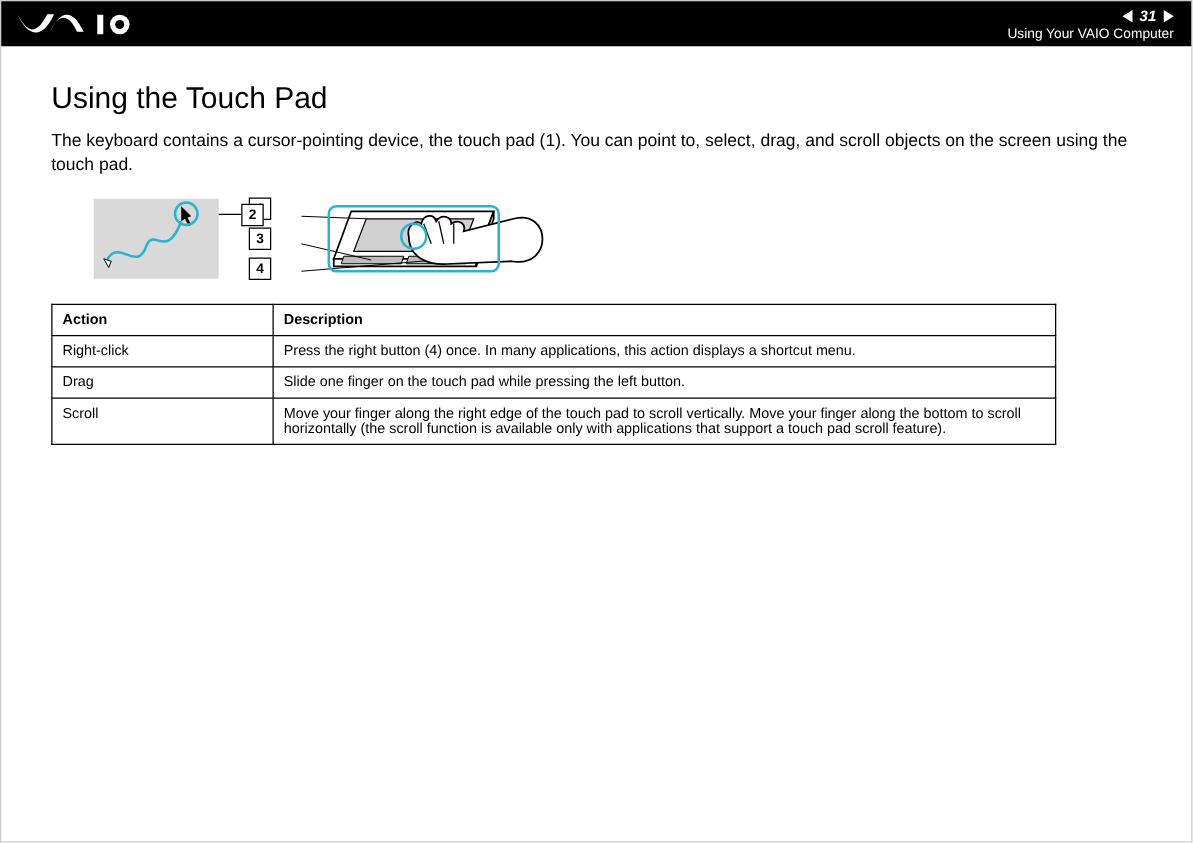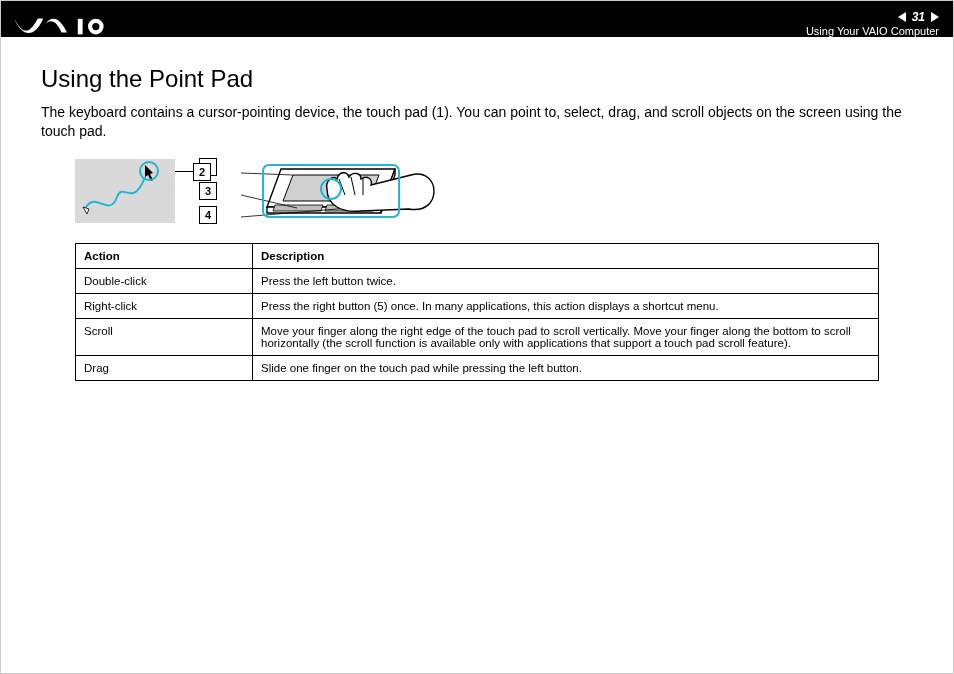--- a/index.html
+++ b/index.html
@@ -10,21 +10,21 @@
   }
   html,body{margin:0;padding:0}
   .page{
     width:var(--page-w);height:var(--page-h);
     font-family:var(--body-font);color:var(--ink);
     background:#fff;position:relative;box-sizing:border-box;
     border:1px solid #ccc;
   }
   .topbar{
     background:var(--header);color:#fff;height:36px;
-    display:flex;align-items:flex-end;justify-content:space-between;
+    display:flex;align-items:center;justify-content:space-between;
     padding:0 14px 0 12px;
   }
   .logo svg{display:block}
   .topright{display:flex;flex-direction:column;align-items:flex-end;gap:1px}
   .pager{display:flex;align-items:center;gap:6px;font-style:italic;font-weight:bold;font-size:12px}
   .tri{width:0;height:0;border-top:5px solid transparent;border-bottom:5px solid transparent}
   .tri.left{border-right:8px solid #fff}
   .tri.right{border-left:8px solid #fff}
   .section-label{font-size:11px;font-weight:normal}
   .content{padding:28px 40px 0 40px}
@@ -38,21 +38,21 @@
     background:#fff;
   }
   .fig1{width:100px;height:64px;background:var(--illu-bg);position:relative}
   .fig1 svg{position:absolute;inset:0}
   .fig1-wrap{position:relative}
   .fig1-leader{position:absolute;top:12px;left:100px;width:18px;height:0;border-top:1px solid #000}
   .fig1-callout{position:absolute;top:4px;left:118px}
   .fig2{position:relative;width:200px;height:72px}
   .fig2 svg{position:absolute;inset:0}
   table.actions{
-    width:calc(100% - 68px);margin-left:34px;border-collapse:collapse;font-size:11.5px
+    width:calc(100% - 68px);border-collapse:collapse;font-size:11.5px
   }
   table.actions th,table.actions td{
     border:1px solid var(--line);padding:6px 8px;text-align:left;vertical-align:top
   }
   table.actions th{font-weight:bold}
   table.actions td:first-child{width:160px}
 </style>
 </head>
 <body>
 
@@ -74,21 +74,21 @@
       <div class="pager">
         <span class="tri left"></span>
         <span>31</span>
         <span class="tri right"></span>
       </div>
       <div class="section-label">Using Your VAIO Computer</div>
     </div>
   </div>
 
   <div class="content">
-    <h1>Using the Point Pad</h1>
+    <h1>Using the Touch Pad</h1>
     <p class="intro">The keyboard contains a cursor-pointing device, the touch pad (1). You can point to, select, drag, and scroll objects on the screen using the touch pad.</p>
 
     <div class="figs">
 
       <div class="fig1-wrap">
         <div class="fig1">
           <svg viewBox="0 0 100 64">
 
             <path d="M10 50 C 20 30, 34 60, 42 38 C 48 22, 58 50, 70 18" fill="none" stroke="#23b5d3" stroke-width="2"></path>
 
@@ -151,32 +151,28 @@
 
     <table class="actions">
       <thead>
         <tr>
           <th>Action</th>
           <th>Description</th>
         </tr>
       </thead>
       <tbody>
         <tr>
-          <td>Double-click</td>
-          <td>Press the left button twice.</td>
+          <td>Right-click</td>
+          <td>Press the right button (4) once. In many applications, this action displays a shortcut menu.</td>
         </tr>
         <tr>
-          <td>Right-click</td>
-          <td>Press the right button (5) once. In many applications, this action displays a shortcut menu.</td>
+          <td>Drag</td>
+          <td>Slide one finger on the touch pad while pressing the left button.</td>
         </tr>
         <tr>
           <td>Scroll</td>
           <td>Move your finger along the right edge of the touch pad to scroll vertically. Move your finger along the bottom to scroll horizontally (the scroll function is available only with applications that support a touch pad scroll feature).</td>
-        </tr>
-        <tr>
-          <td>Drag</td>
-          <td>Slide one finger on the touch pad while pressing the left button.</td>
         </tr>
       </tbody>
     </table>
 
   </div>
 </div>
 
 </body></html>

